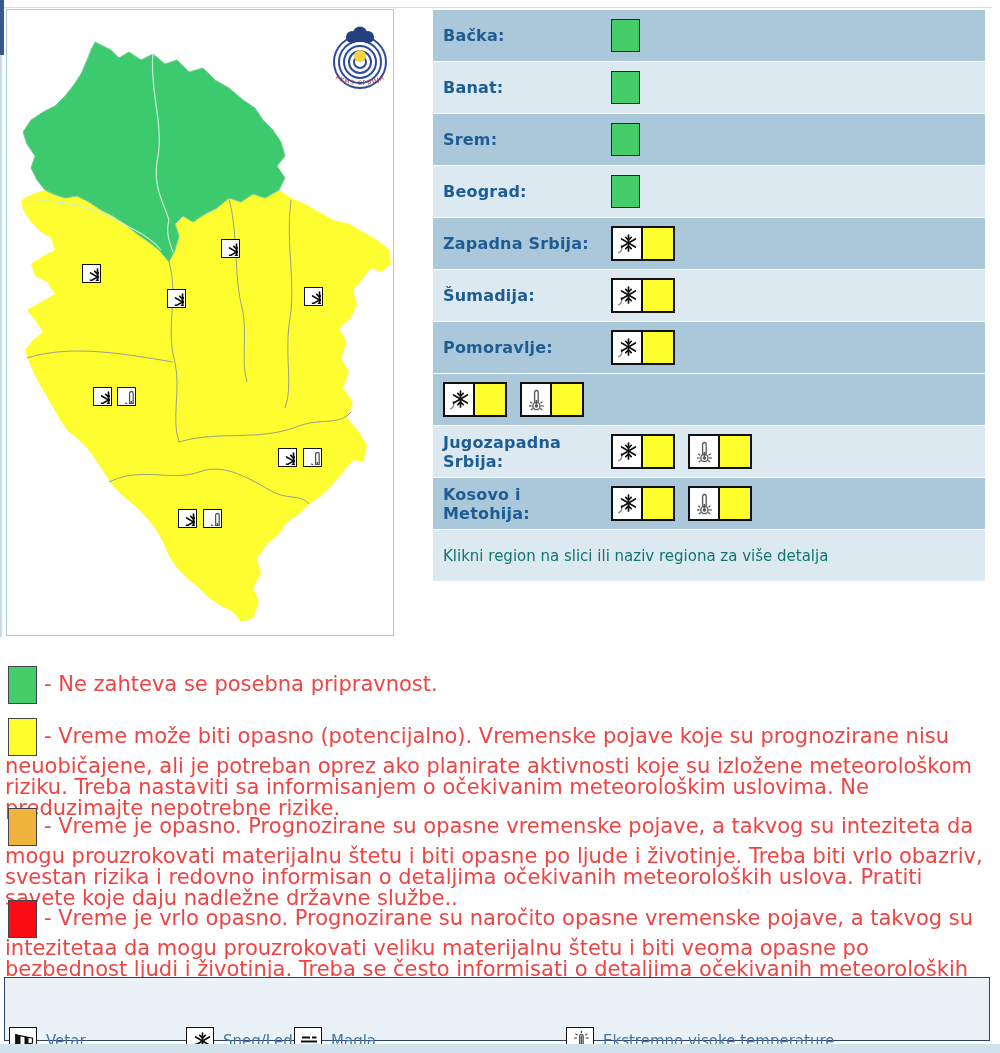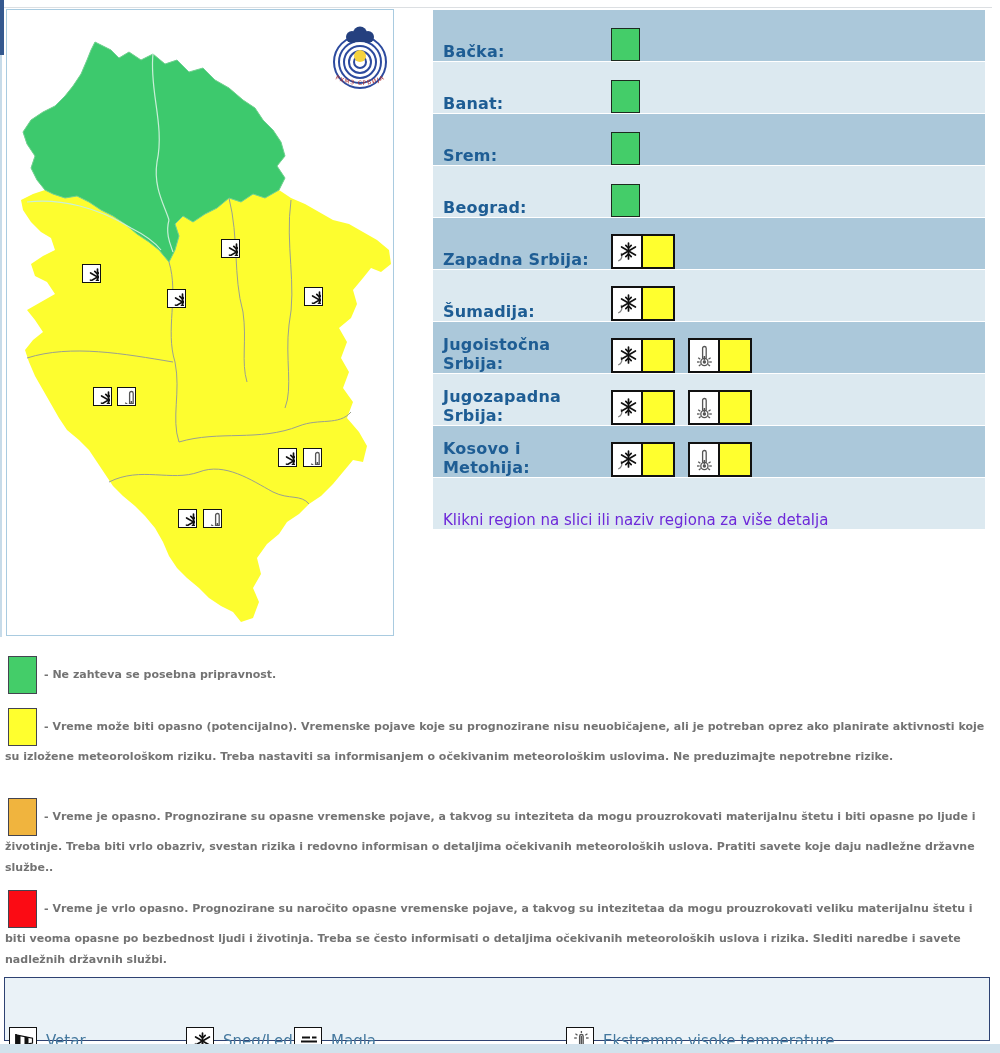--- a/index.html
+++ b/index.html
@@ -12,33 +12,33 @@
   
   .map-panel{position:absolute;left:6px;top:9px;width:386px;height:625px;background:#fff;border:1px solid #a9cbe0;}
   .map-panel svg.map{position:absolute;left:0;top:0;}
   .logo{position:absolute;left:320px;top:14px;width:66px;height:70px;}
   .marker{position:absolute;width:17px;height:17px;background:#fff;border:1.5px solid #111;
           display:flex;align-items:center;justify-content:center;box-sizing:content-box;}
   .marker svg{width:15px;height:15px;}
 
   
   .region-table{position:absolute;left:433px;top:10px;width:552px;}
-  .rrow{height:51px;margin-bottom:1px;display:flex;align-items:flex-end;padding-left:10px;box-sizing:border-box;cursor:pointer;}
+  .rrow{height:51px;margin-bottom:1px;display:flex;align-items:center;padding-left:10px;box-sizing:border-box;cursor:pointer;}
   .rrow.dark{background:#abc8da;}
   .rrow.light{background:#dce9f0;}
   .rlabel{color:#1e5d94;font-weight:bold;font-size:16px;width:168px;flex:0 0 168px;letter-spacing:.2px;}
   .level-square{width:27px;height:31px;background:#44cd69;border:1.5px solid #1c2b1f;box-sizing:content-box;}
   .warn{display:flex;border:2px solid #111;height:31px;margin-right:13px;background:#fff;}
   .warn-icon{width:28px;display:flex;align-items:center;justify-content:center;border-right:2px solid #111;background:#fff;}
   .warn-icon svg{width:24px;height:24px;}
   .warn-level{width:30px;background:#ffff2e;}
-  .note-row{color:#6d28d9;font-size:15px;font-weight:normal;}
+  .note-row{color:#0f766e;font-size:15px;font-weight:normal;}
 
   
-  .sev{position:absolute;left:5px;width:985px;color:#737373;font-size:11px;line-height:21px;font-weight:bold;}
+  .sev{position:absolute;left:5px;width:985px;color:#ef4444;font-size:21px;line-height:21px;}
   .sq{display:inline-block;width:27px;height:36px;border:1px solid #44444f;vertical-align:middle;margin:0 7px 0 3px;box-sizing:content-box;}
   .sq.green{background:#44cd69;}
   .sq.yellow{background:#ffff2e;}
   .sq.orange{background:#f0b43e;}
   .sq.red{background:#fb0b14;}
 
   
   .icon-legend{position:absolute;left:4px;top:977px;width:986px;height:64px;background:#eaf2f7;
                border:1.5px solid #2e4272;box-sizing:border-box;padding-top:1px;}
   .il-row{display:flex;height:31px;align-items:center;padding-left:4px;margin-top:46px;}
@@ -261,23 +261,33 @@
     <span class="rlabel">Šumadija:</span>
     <span class="warn">
       <span class="warn-icon">
           <svg>
             <use href="#i-snow"></use>
           </svg>
         </span>
       <span class="warn-level"></span>
     </span>
   </div>
-
-  <div class="rrow dark">
-    <span class="rlabel">Jugoistočna Srbija:</span>
+  <div class="rrow dark">
+    <span class="rlabel">Pomoravlje:</span>
+    <span class="warn">
+      <span class="warn-icon">
+          <svg>
+            <use href="#i-snow"></use>
+          </svg>
+        </span>
+      <span class="warn-level"></span>
+    </span>
+  </div>
+
+  <div class="rrow dark">
     <span class="warn">
       <span class="warn-icon">
           <svg>
             <use href="#i-snow"></use>
           </svg>
         </span>
       <span class="warn-level"></span>
     </span>
     <span class="warn">
       <span class="warn-icon">

